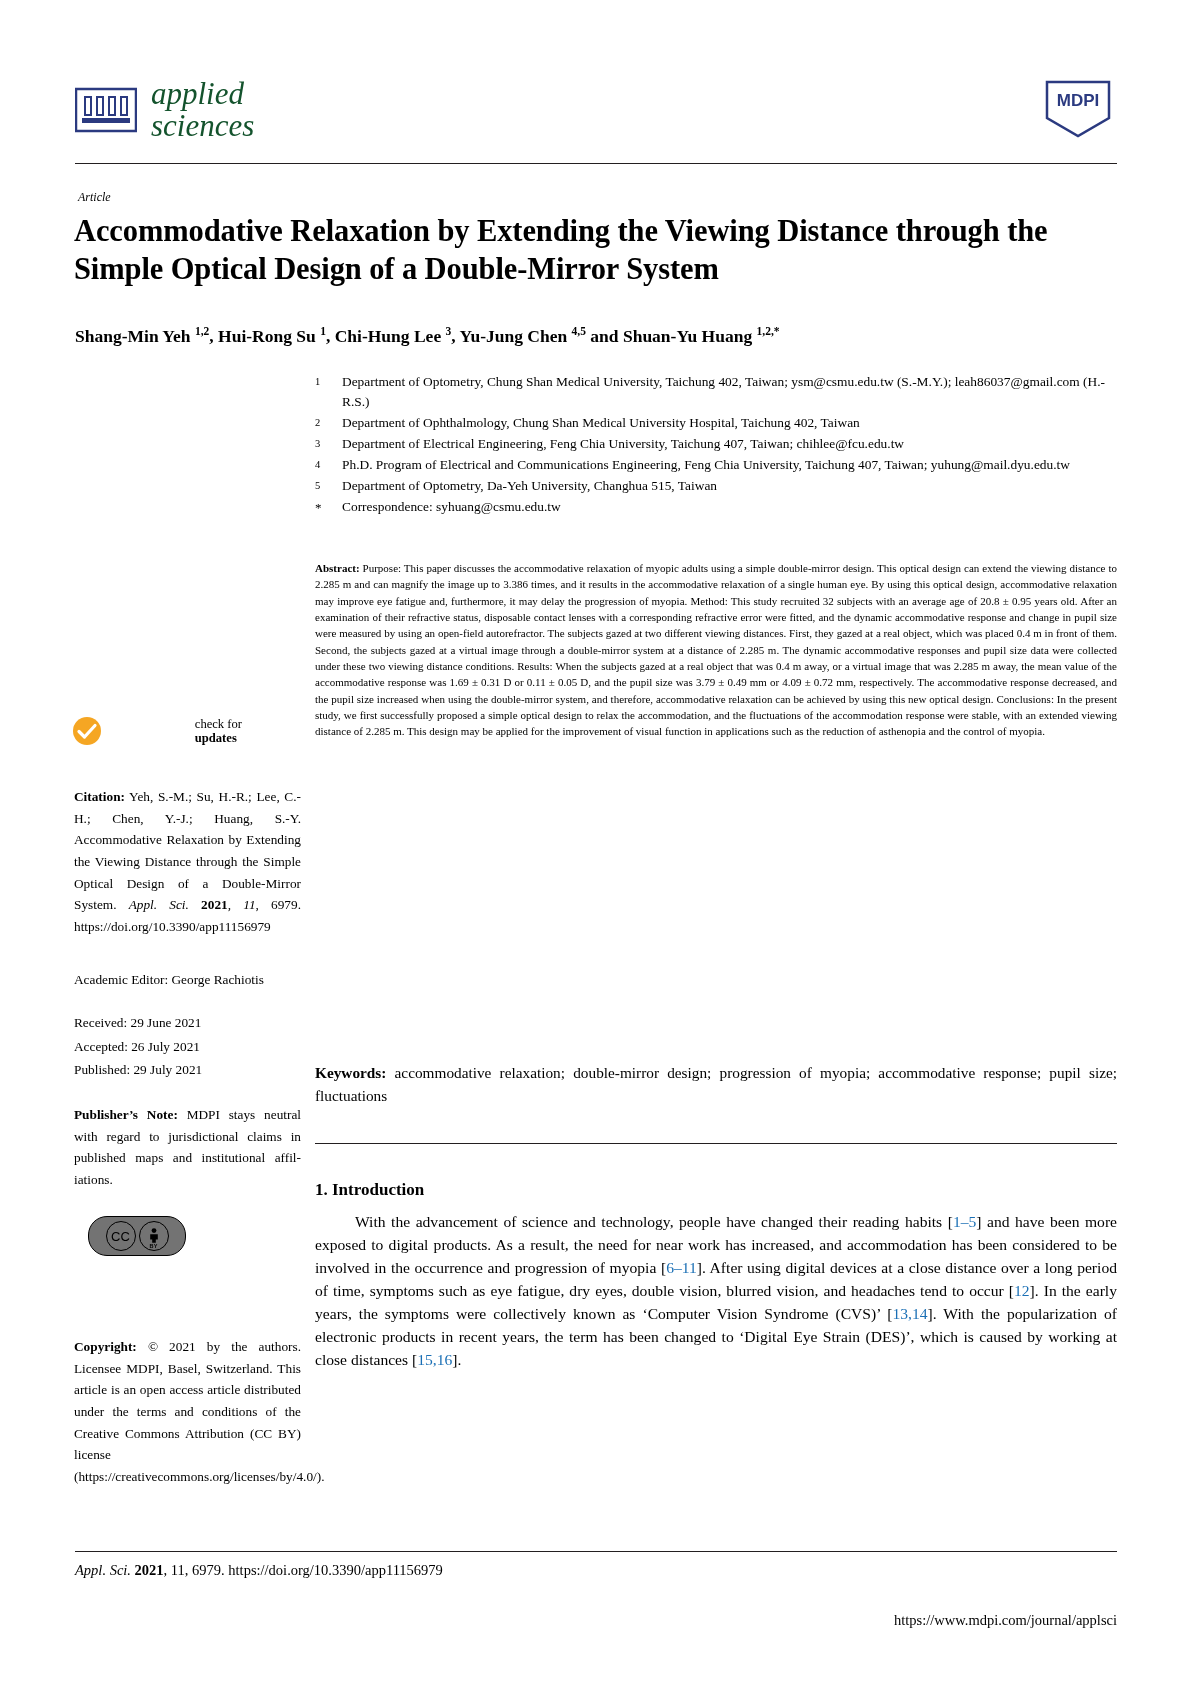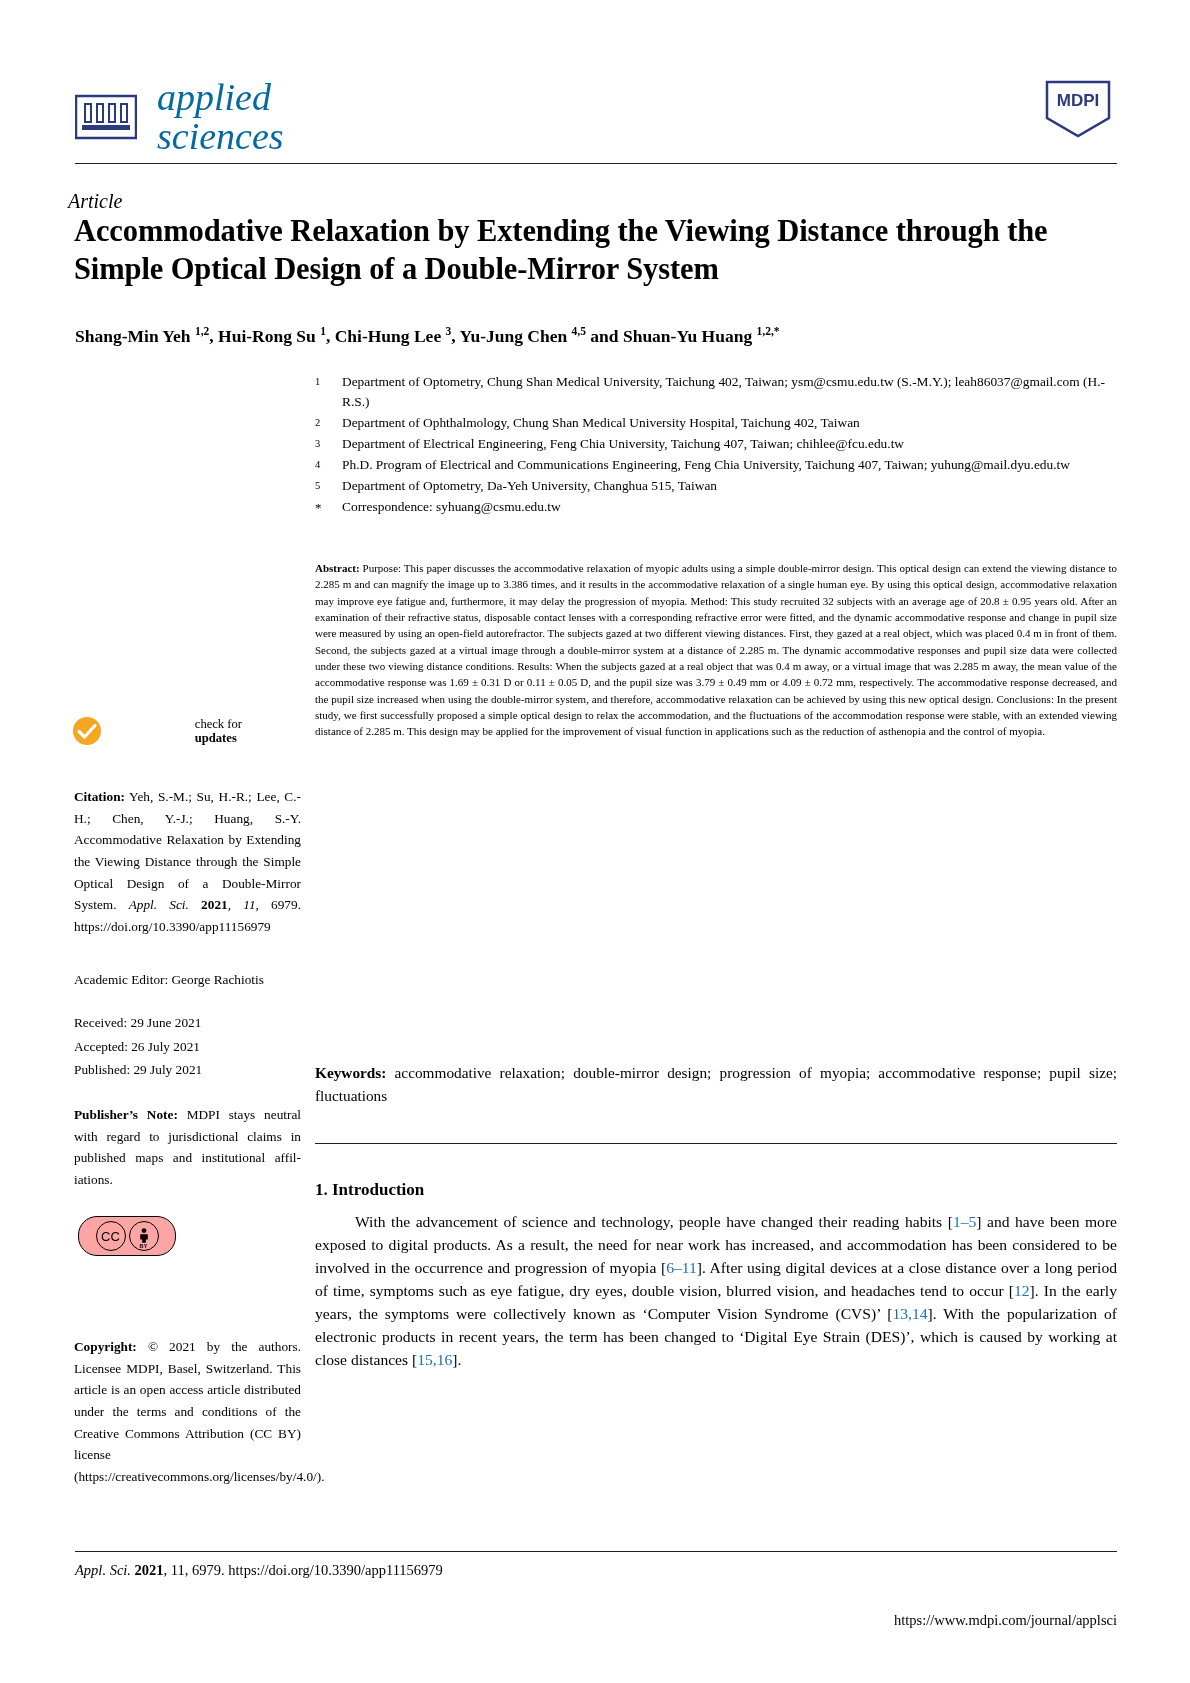--- a/index.html
+++ b/index.html
@@ -40,48 +40,47 @@
   }
   .journal-logo {
     width: 62px;
     height: 52px;
     position: relative;
   }
   .journal-logo svg { display: block; }
   .journal-title {
     font-family: "Liberation Serif", serif;
     font-style: italic;
-    font-size: 38px;
+    font-size: 31px;
     line-height: 1.03;
-    color: #0369a1;
+    color: #14532d;
     font-weight: 400;
-    margin-left: 6px;
   }
   .mdpi-logo {
     width: 78px;
     height: 62px;
     position: relative;
   }
 
   .header-rule {
     position: absolute;
     left: 75px;
     top: 163px;
     width: 1042px;
     height: 1px;
     background: #231f20;
   }
 
   
   .article-type {
     position: absolute;
-    left: 68px;
+    left: 78px;
     top: 190px;
     font-style: italic;
-    font-size: 20px;
+    font-size: 12px;
     text-align: right;
   }
 
   
   .paper-title {
     position: absolute;
     left: 74px;
     top: 212px;
     width: 1048px;
     font-size: 30.5px;
@@ -212,31 +211,31 @@
   .side-block i { font-style: italic; }
 
   #citation { top: 786px; }
   #editor { top: 969px; }
   #dates { top: 1012px; }
   #dates div { margin-bottom: 2px; }
   #pubnote { top: 1104px; }
 
   .cc-box {
     position: absolute;
-    left: 78px;
+    left: 88px;
     top: 1216px;
     width: 96px;
     height: 38px;
     border: 1.4px solid #000;
     border-radius: 19px;
     display: flex;
     align-items: center;
     justify-content: center;
     gap: 3px;
-    background: #fca5a5;
+    background: #737373;
   }
   .cc-circ {
     width: 28px; height: 28px;
     border-radius: 50%;
     border: 1.6px solid #000;
     display: flex;
     align-items: center;
     justify-content: center;
     font-size: 13px;
     font-family: "Liberation Sans", sans-serif;

